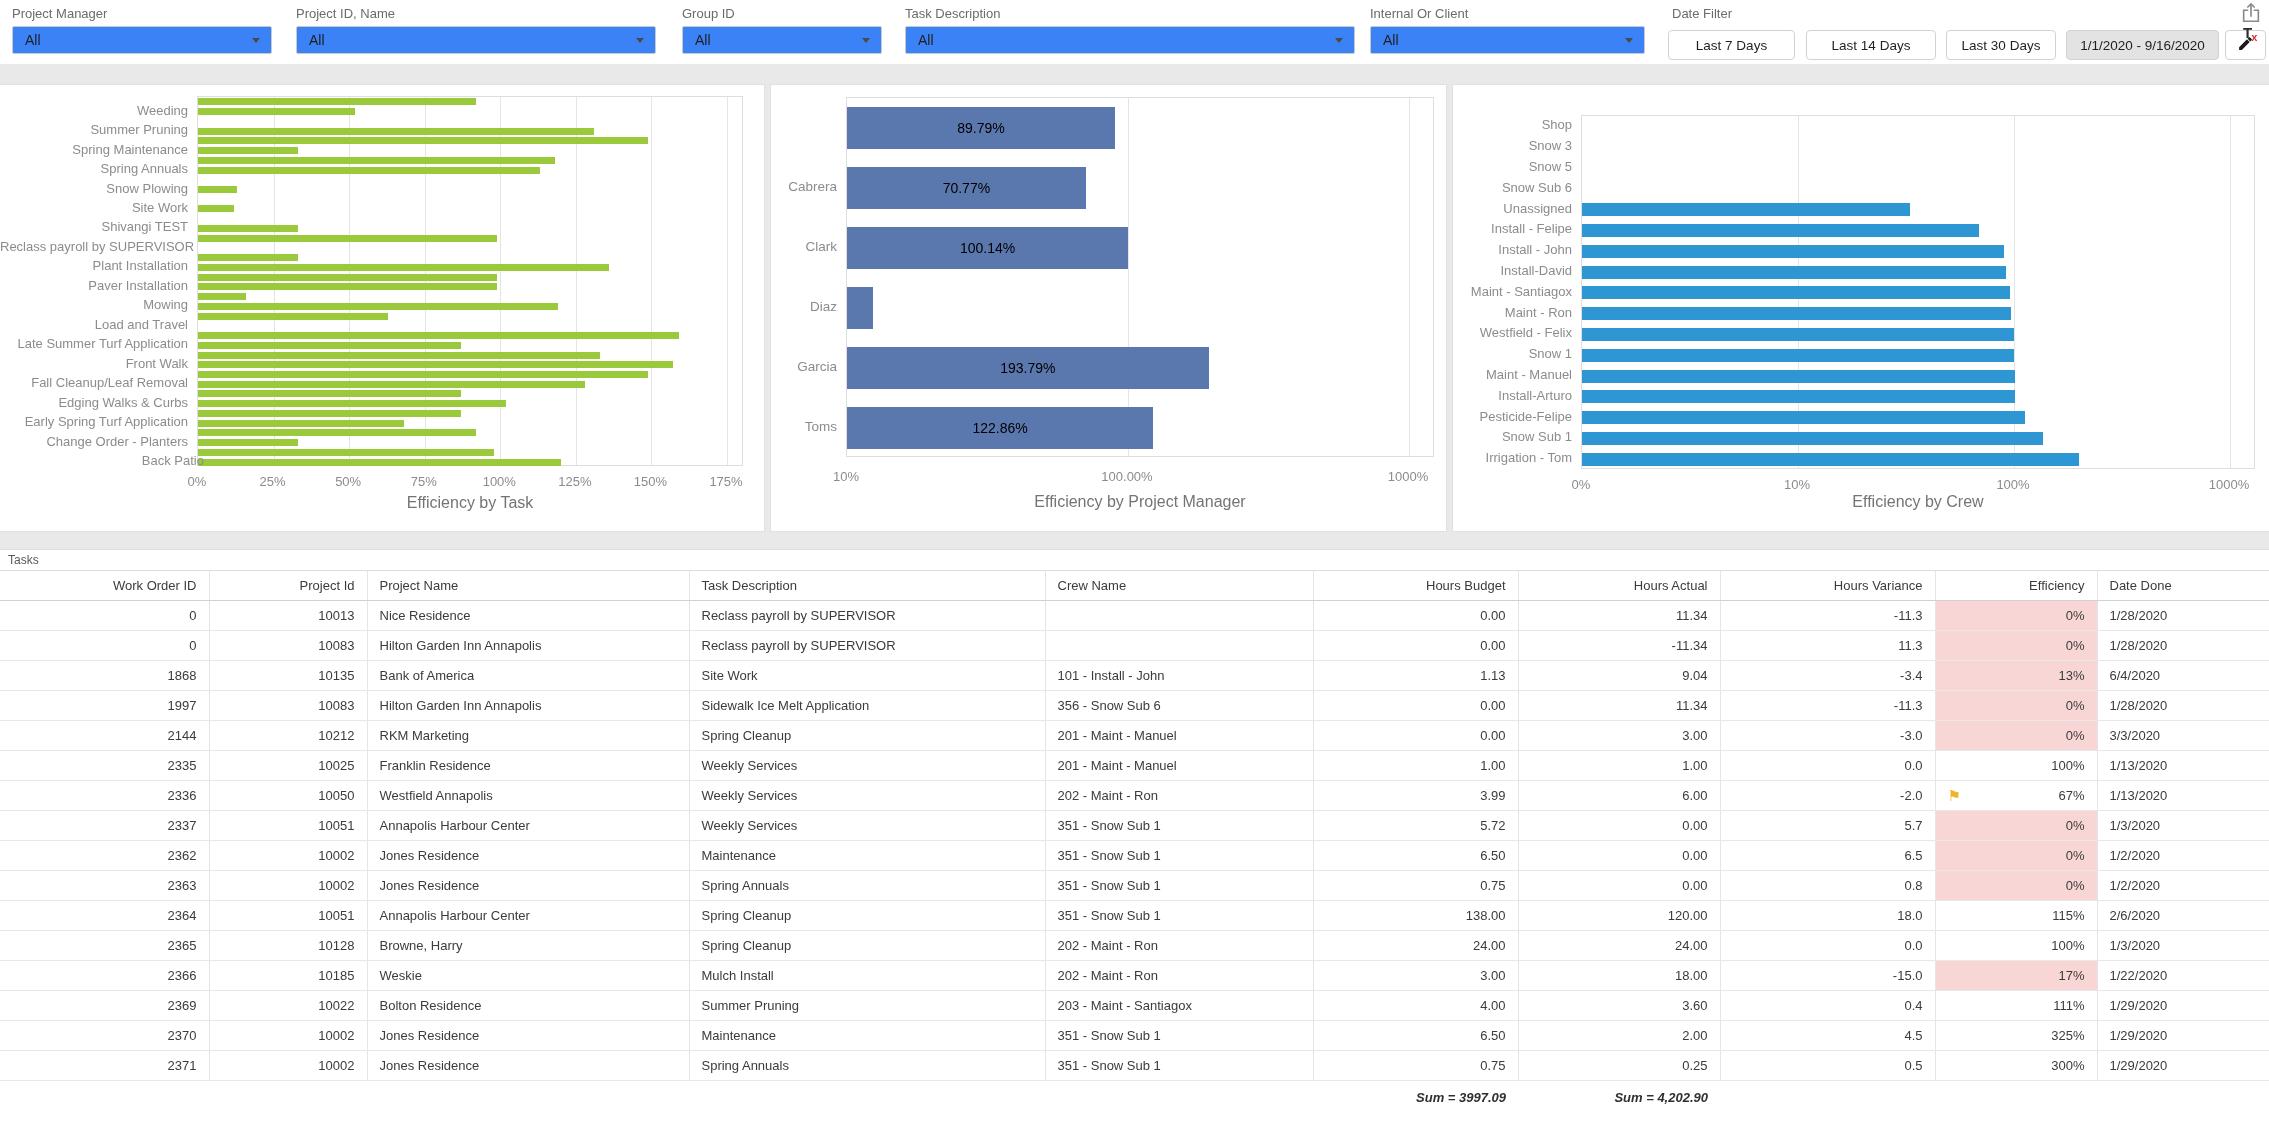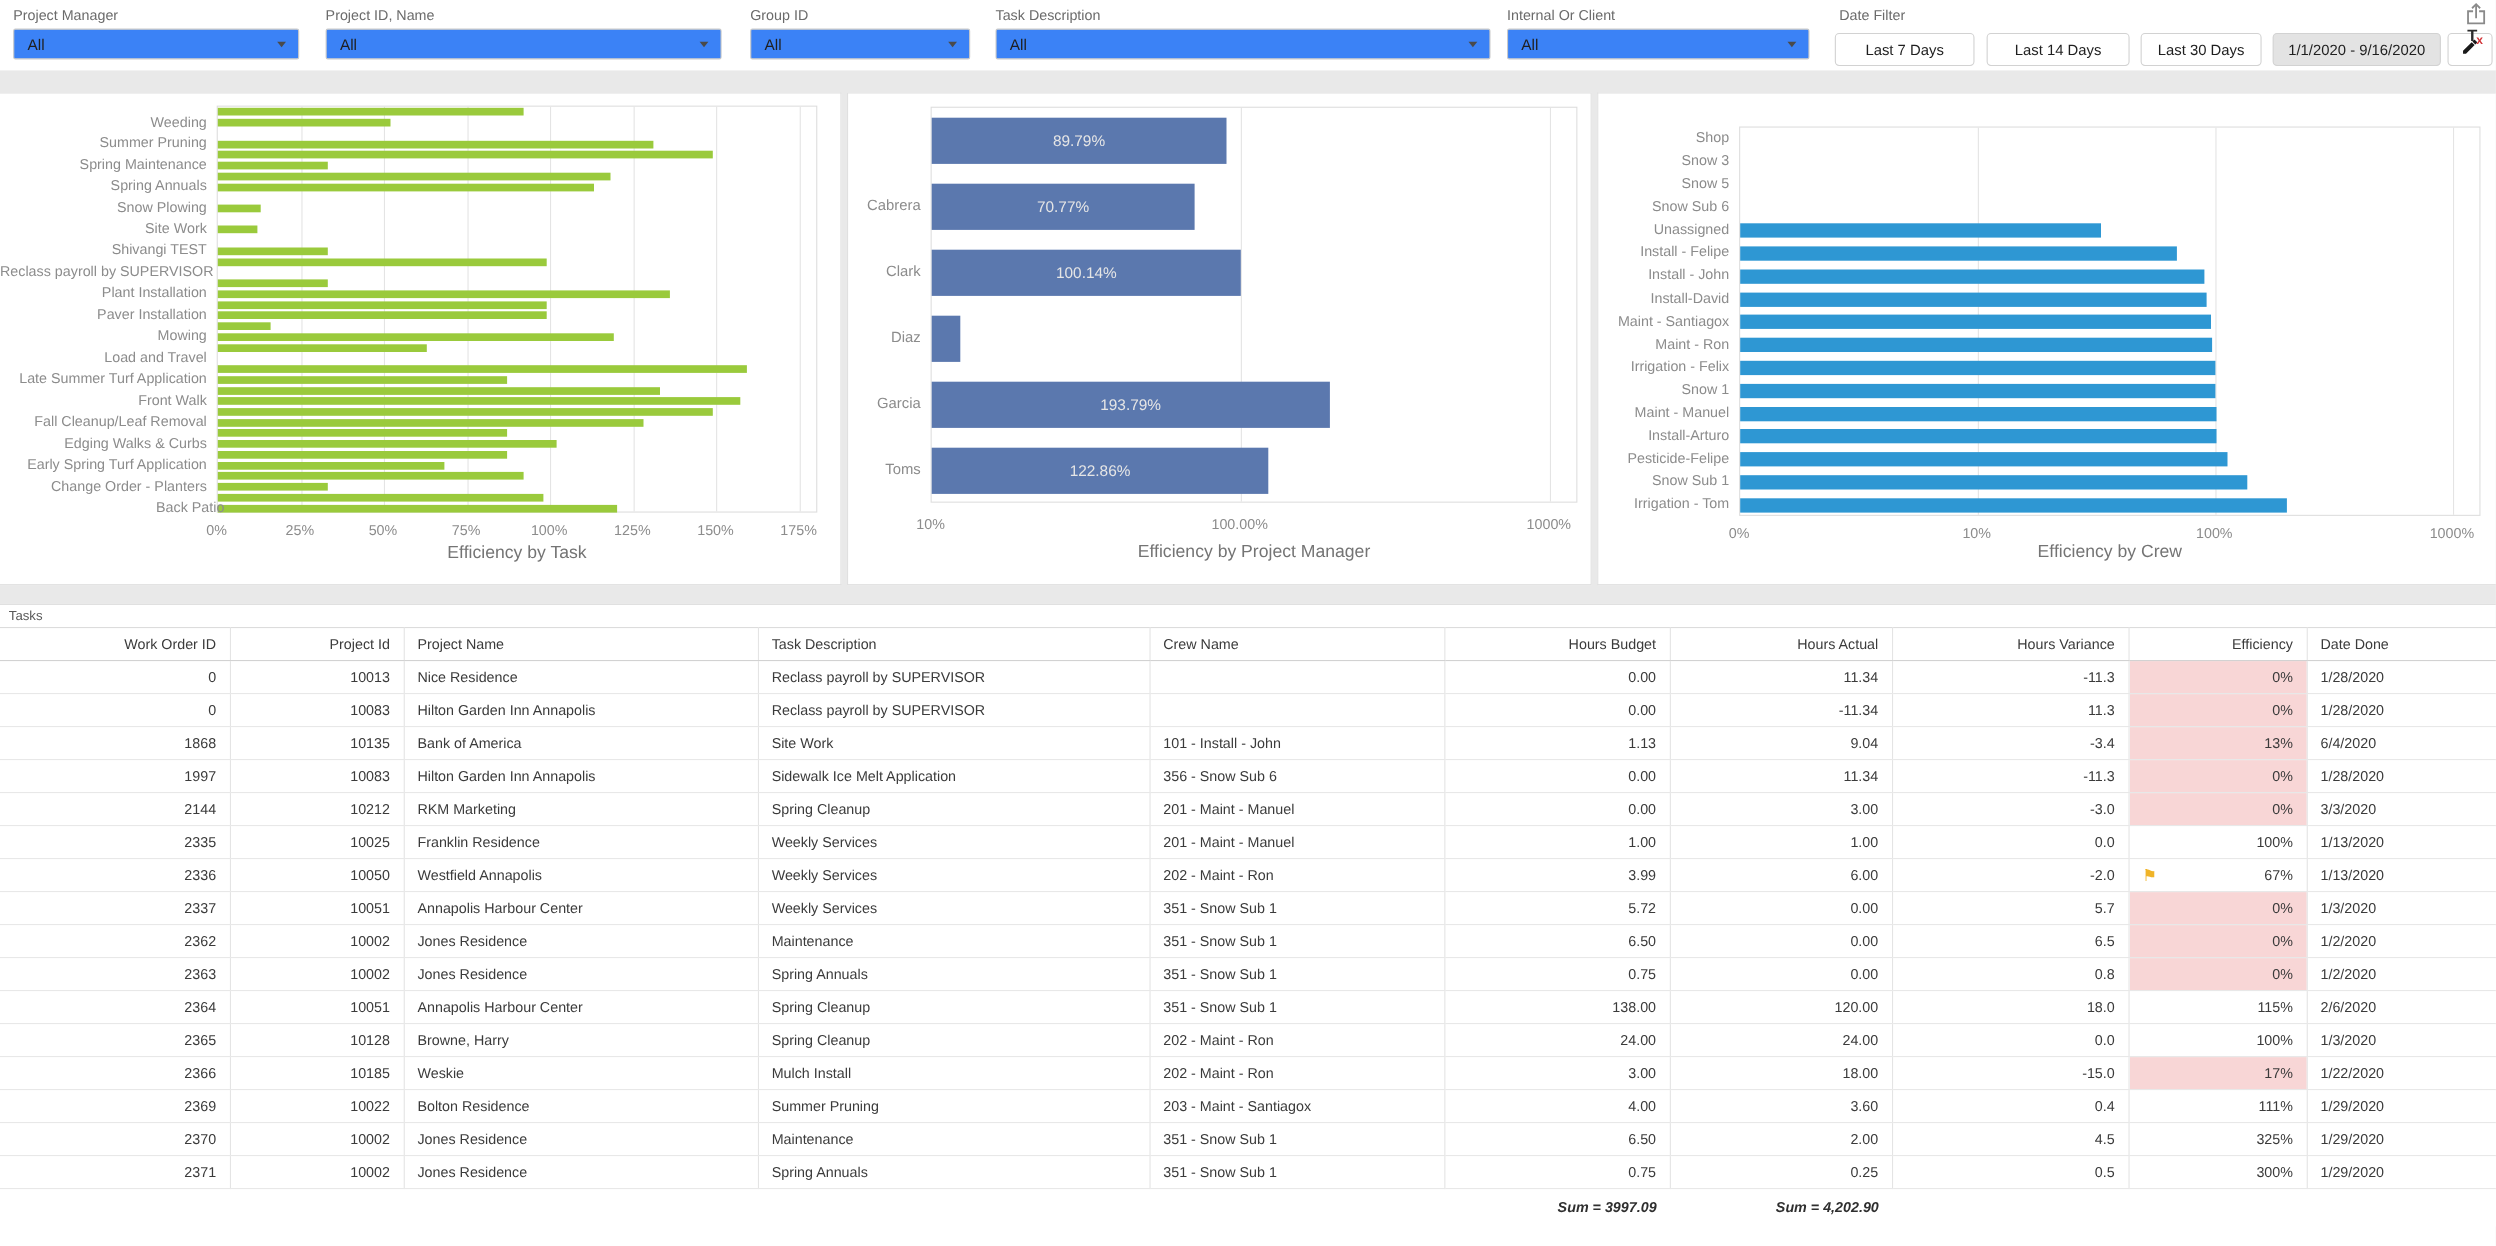--- a/index.html
+++ b/index.html
@@ -25,21 +25,21 @@
   .panel{position:absolute;background:#fff;border:1px solid #e0e0e0;box-sizing:border-box;}
   #chart-task{left:0;top:84px;width:765px;height:448px;border-left:none;}
   #chart-pm{left:770px;top:84px;width:677px;height:448px;}
   #chart-crew{left:1452px;top:84px;width:817px;height:448px;border-right:none;}
   .plot{position:absolute;border:1px solid #dedede;box-sizing:border-box;background:#fff;}
   .gridline{position:absolute;top:0;bottom:0;width:1px;background:#e4e4e4;}
   .bar{position:absolute;}
   .clabel{position:absolute;font-size:13px;color:#8c8c8c;text-align:right;height:20px;line-height:20px;white-space:nowrap;}
   .tick{position:absolute;font-size:13px;color:#8c8c8c;width:100px;text-align:center;}
   .ctitle{position:absolute;font-size:16px;color:#747474;text-align:center;}
-  .barlabel{display:block;text-align:center;color:#e5e5e5;font-size:14px;white-space:nowrap;}
+  .barlabel{display:block;text-align:center;color:#000000;font-size:14px;white-space:nowrap;}
 
   
   .panel-table{position:absolute;left:0;top:549px;width:2269px;height:584px;background:#fff;border-top:1px solid #e0e0e0;box-sizing:border-box;}
   .tasks-title{height:20px;line-height:21px;font-size:12px;color:#585858;padding-left:8px;}
   table{border-collapse:collapse;table-layout:fixed;width:2269px;}
   th{font-weight:normal;color:#8f8f8f;}
   th,td{font-size:13px;height:30px;padding:0;border-right:1px solid #e4e4e4;border-bottom:1px solid #e8e8e8;
       overflow:hidden;white-space:nowrap;box-sizing:border-box;color:#3b3b3b;background:#fff;}
   thead th{border-top:1px solid #dcdcdc;border-bottom:1px solid #d2d2d2;}
   td:last-child,th:last-child{border-right:none;}
@@ -251,21 +251,21 @@
     <div class="clabel" style="left: 0px; width: 119px; top: 30.4px; font-size: 13px;">Shop</div>
     <div class="clabel" style="left: 0px; width: 119px; top: 51.2px; font-size: 13px;">Snow 3</div>
     <div class="clabel" style="left: 0px; width: 119px; top: 72px; font-size: 13px;">Snow 5</div>
     <div class="clabel" style="left: 0px; width: 119px; top: 92.8px; font-size: 13px;">Snow Sub 6</div>
     <div class="clabel" style="left: 0px; width: 119px; top: 113.6px; font-size: 13px;">Unassigned</div>
     <div class="clabel" style="left: 0px; width: 119px; top: 134.4px; font-size: 13px;">Install - Felipe</div>
     <div class="clabel" style="left: 0px; width: 119px; top: 155.2px; font-size: 13px;">Install - John</div>
     <div class="clabel" style="left: 0px; width: 119px; top: 176px; font-size: 13px;">Install-David</div>
     <div class="clabel" style="left: 0px; width: 119px; top: 196.8px; font-size: 13px;">Maint - Santiagox</div>
     <div class="clabel" style="left: 0px; width: 119px; top: 217.6px; font-size: 13px;">Maint - Ron</div>
-    <div class="clabel" style="left: 0px; width: 119px; top: 238.4px; font-size: 13px;">Irrigation - Felix</div>
+    <div class="clabel" style="left: 0px; width: 119px; top: 238.4px; font-size: 13px;">Westfield - Felix</div>
     <div class="clabel" style="left: 0px; width: 119px; top: 259.2px; font-size: 13px;">Snow 1</div>
     <div class="clabel" style="left: 0px; width: 119px; top: 280px; font-size: 13px;">Maint - Manuel</div>
     <div class="clabel" style="left: 0px; width: 119px; top: 300.8px; font-size: 13px;">Install-Arturo</div>
     <div class="clabel" style="left: 0px; width: 119px; top: 321.6px; font-size: 13px;">Pesticide-Felipe</div>
     <div class="clabel" style="left: 0px; width: 119px; top: 342.4px; font-size: 13px;">Snow Sub 1</div>
     <div class="clabel" style="left: 0px; width: 119px; top: 363.2px; font-size: 13px;">Irrigation - Tom</div>
   </div>
 
 <div class="panel-table">
   <div class="tasks-title">Tasks</div>

